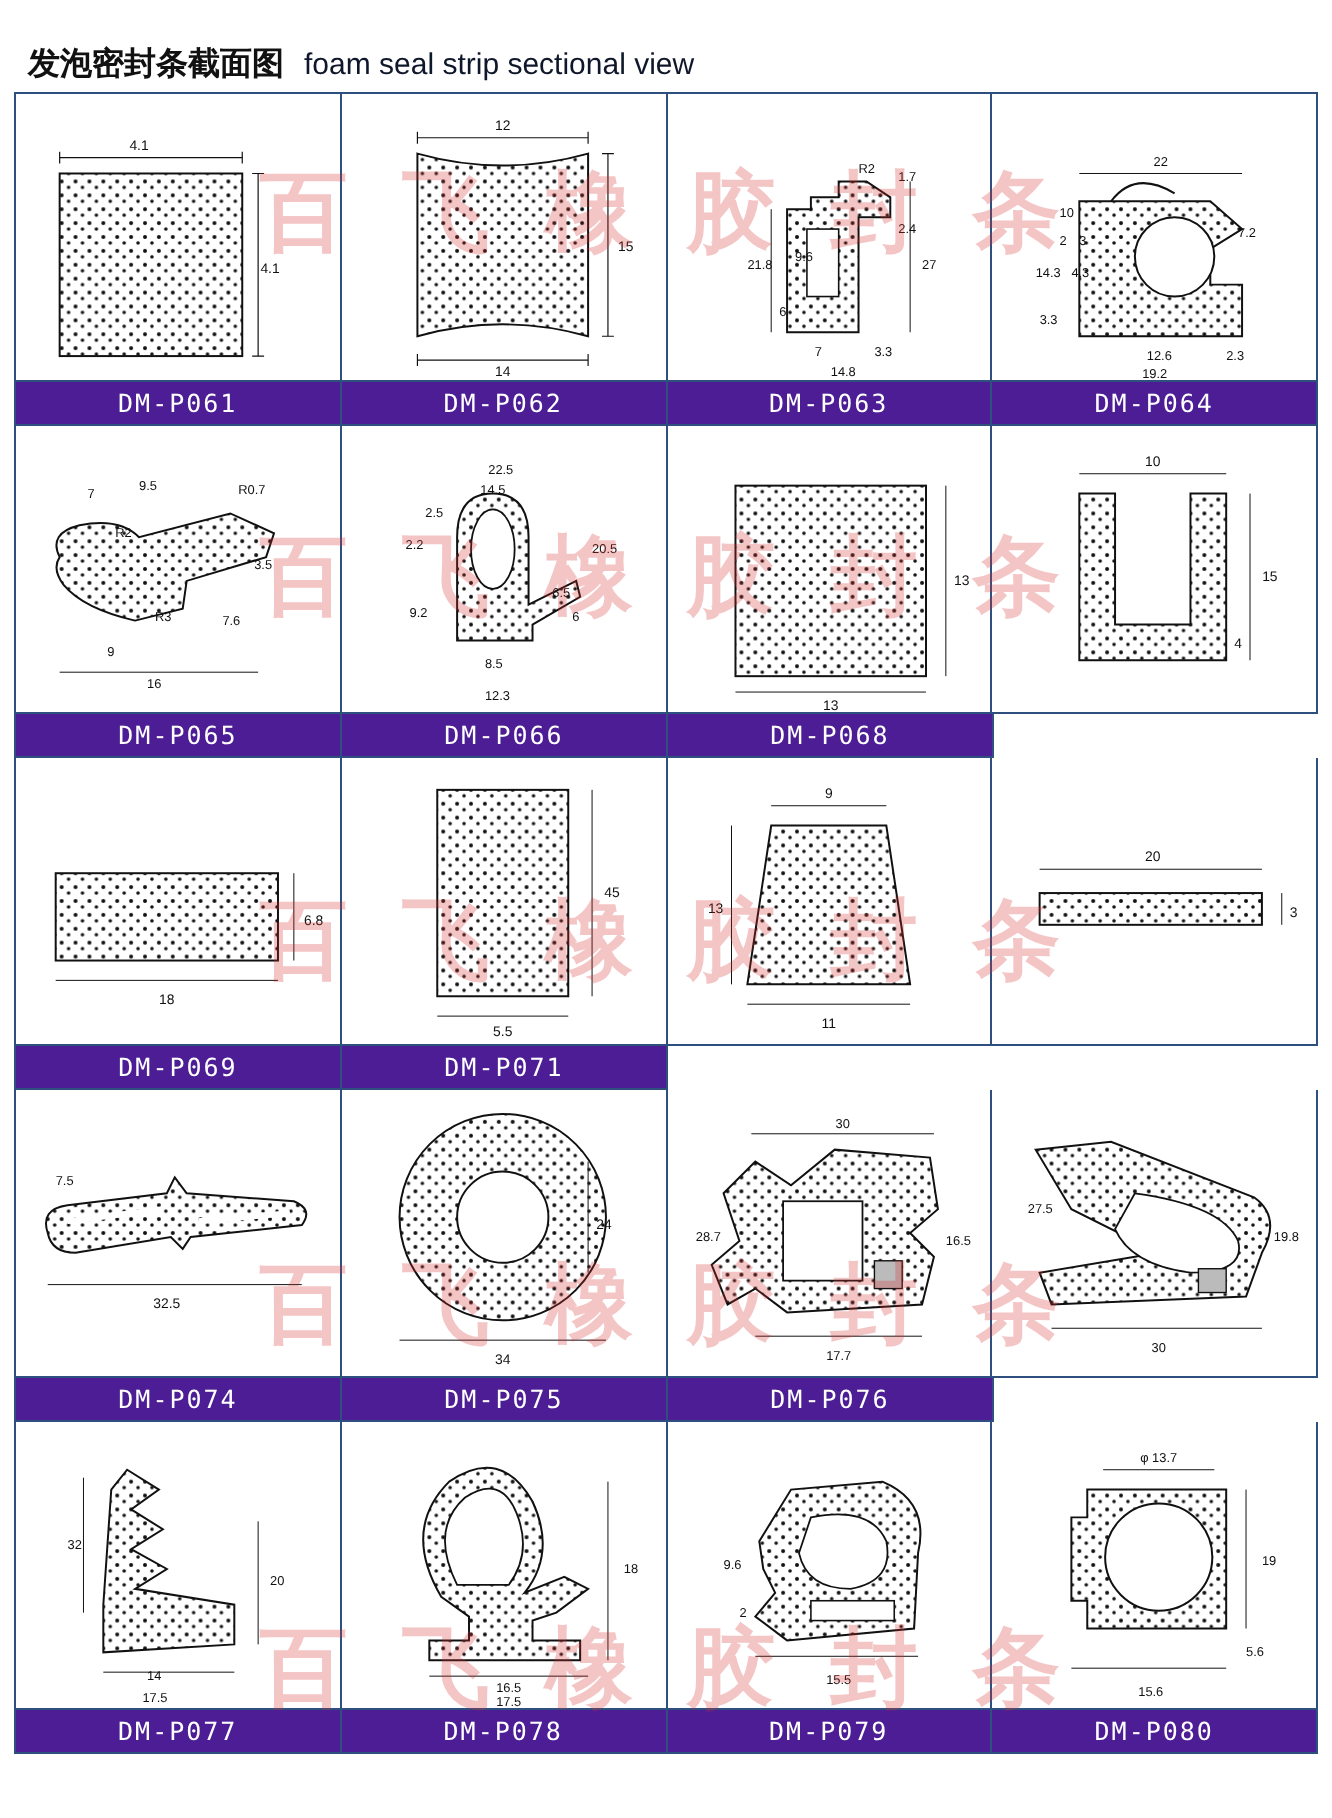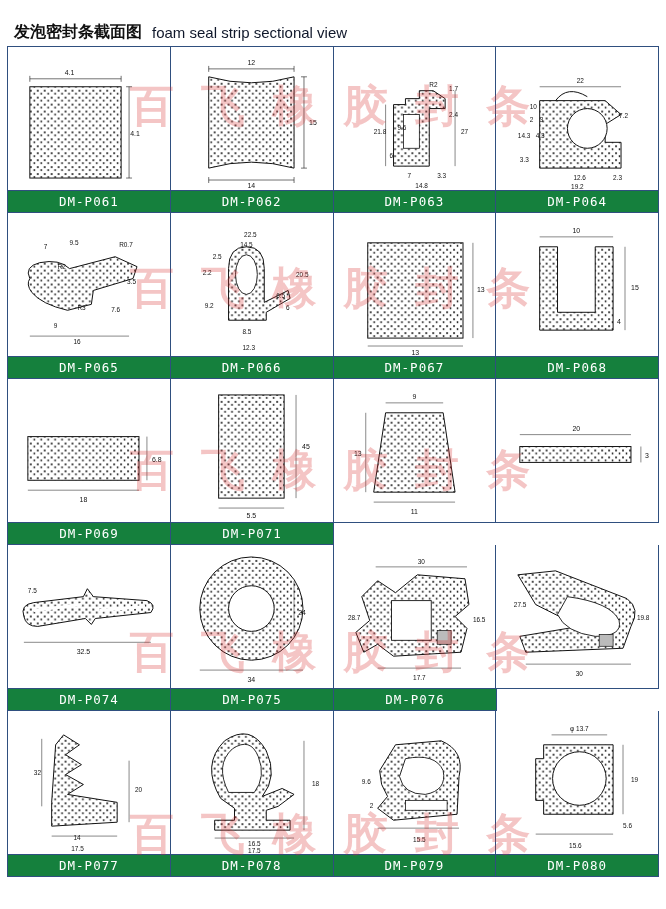--- a/index.html
+++ b/index.html
@@ -43,21 +43,21 @@
     width:163px;
     box-sizing:border-box;
     border-right:1px solid #2f4f7f;
     border-bottom:1px solid #2f4f7f;
     position:relative;
     background:#fff;
   }
   .figcell{height:144px;overflow:hidden;}
   .labelcell{
     height:22px;
-    background:#15803d;
+    background:#4c1d95;
     color:#ffffff;
     font-size:12.5px;
     letter-spacing:1px;
     display:flex;align-items:center;justify-content:center;
     font-family:"DejaVu Sans Mono", monospace;
   }
   .figwrap{position:absolute;inset:0;}
   svg{display:block;width:100%;height:100%;}
 
   
@@ -243,21 +243,20 @@
           <text x="140" y="78" font-size="7" text-anchor="middle" fill="#111">15</text>
           <text x="122" y="112" font-size="7" fill="#111">4</text>
         </svg>
         </div>
       </div>
     </div>
 
     <div class="row">
       <div class="cell labelcell">DM-P065</div>
       <div class="cell labelcell">DM-P066</div>
-      <div class="cell labelcell">DM-P067</div>
       <div class="cell labelcell">DM-P068</div>
     </div>
 
     <div class="row">
 
       <div class="cell figcell">
         <div class="figwrap">
         <svg viewBox="0 0 163 144">
           <rect x="20" y="58" width="112" height="44" fill="url(#sp1)" stroke="#111" stroke-width="1"></rect>
           <line x1="140" y1="58" x2="140" y2="102" stroke="#111" stroke-width="0.5"></line>

